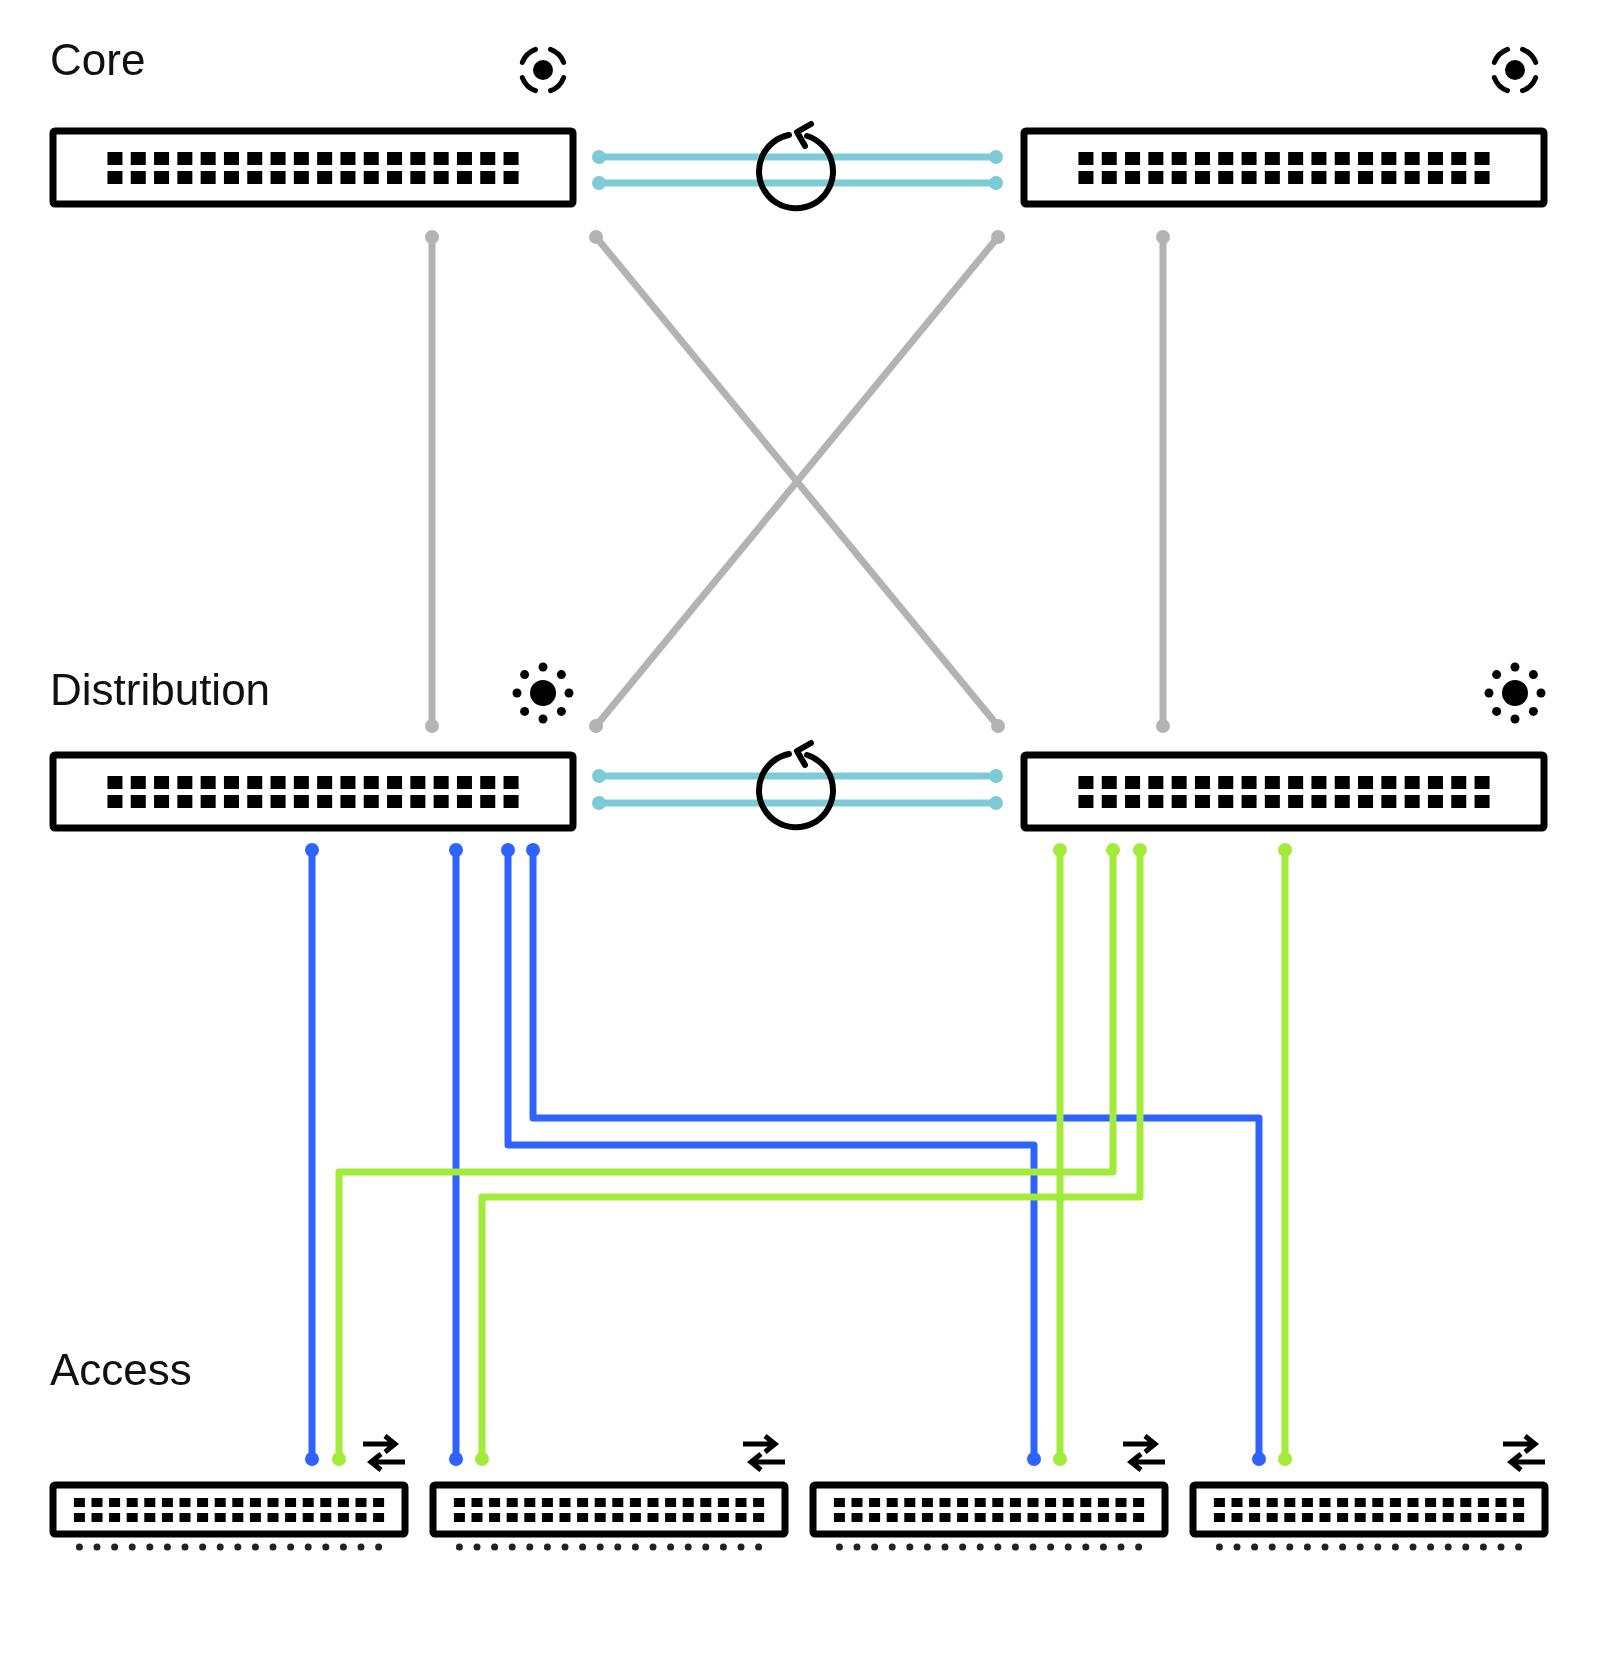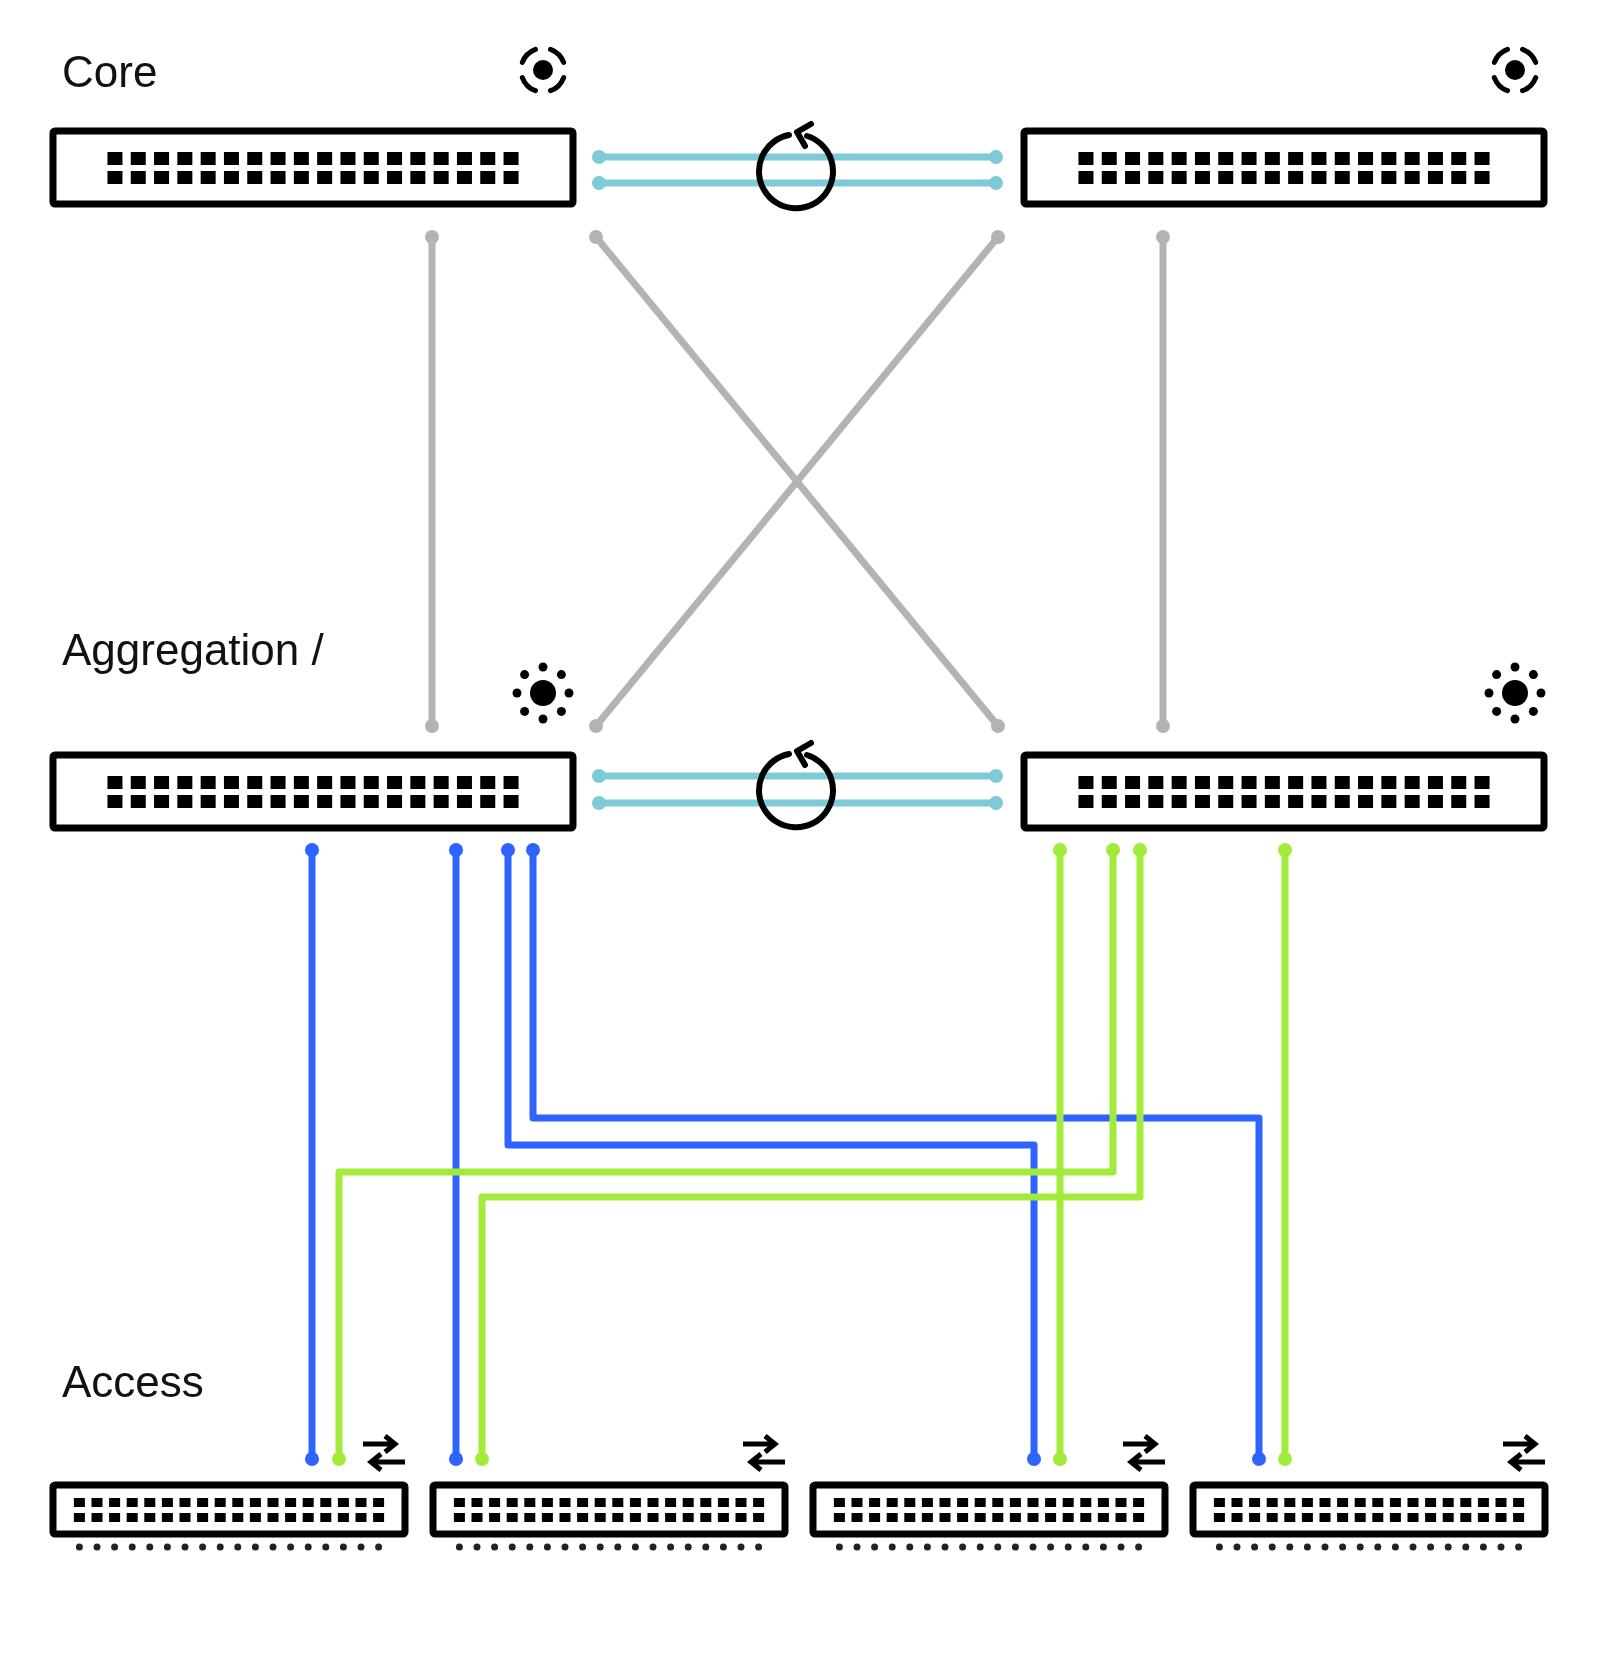--- a/index.html
+++ b/index.html
@@ -1,26 +1,27 @@
 <!DOCTYPE html>
 <html><head>
 <meta charset="utf-8">
 <style>
   html, body { margin: 0; padding: 0; background: #ffffff; }
   body { width: 1600px; height: 1680px; position: relative; overflow: hidden;
          font-family: "Liberation Sans", "DejaVu Sans", sans-serif; }
-  .layer-label { position: absolute; left: 50px; font-size: 44px; color: #111; line-height: 52px; margin: 12px; font-weight: normal; }
+  .layer-label { position: absolute; left: 50px; font-size: 44px; color: #111; line-height: 52px; margin: 0; font-weight: normal; }
   #diagram { position: absolute; left: 0; top: 0; }
 </style>
 </head>
 <body>
 
 <h2 class="layer-label" style="top:34px;">Core</h2>
 <h2 class="layer-label" style="top:612px;">
-  <span>Aggregation /</span><br>
+  <br>
+  <span>Distribution</span>
 </h2>
 <h2 class="layer-label" style="top:1344px;">Access</h2>
 
 <svg id="diagram" width="1600" height="1680" viewBox="0 0 1600 1680">
   <defs>
     <linearGradient id="fadeCable" x1="0" y1="0" x2="0" y2="1">
       <stop offset="0" stop-color="#222" stop-opacity="0.9"></stop>
       <stop offset="1" stop-color="#222" stop-opacity="0"></stop>
     </linearGradient>
   </defs>

